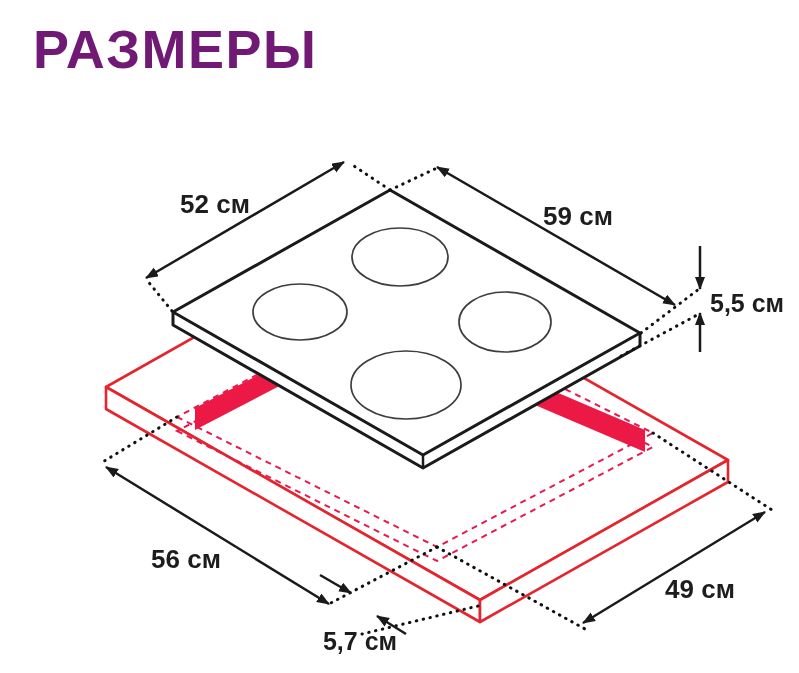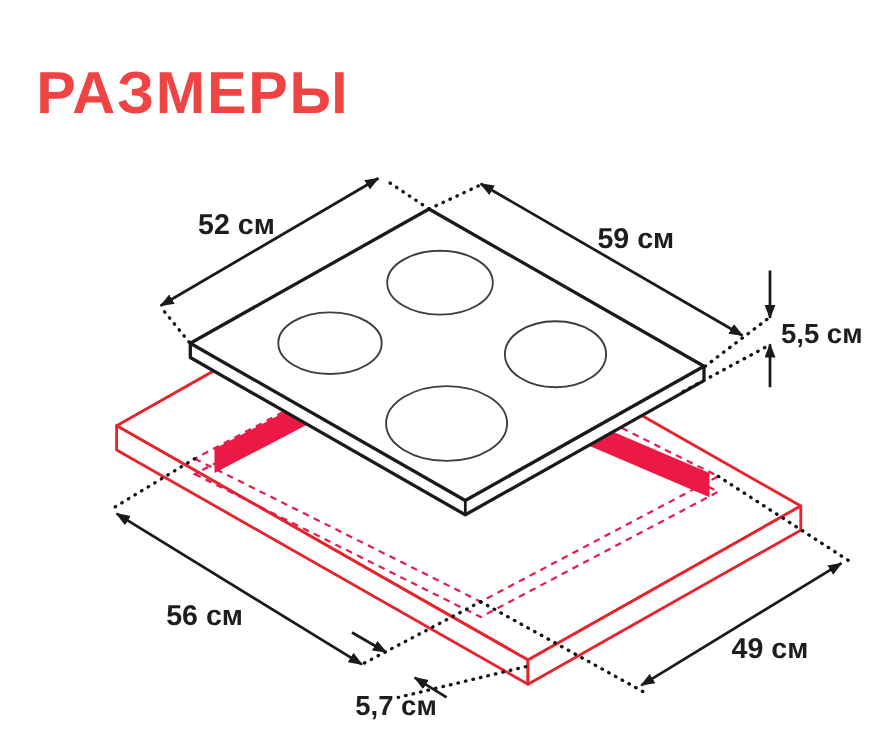--- a/index.html
+++ b/index.html
@@ -6,23 +6,22 @@
   .stage{
     position:relative;
     width:799px;height:673px;
     background:#ffffff;
     overflow:hidden;
     font-family:"Liberation Sans","DejaVu Sans",sans-serif;
   }
   .page-title{
     position:absolute;left:33px;top:18px;
     font-size:54px;font-weight:800;letter-spacing:1.5px;
-    color:#ef4444;
+    color:#701a75;
     font-family:"Liberation Sans","DejaVu Sans",sans-serif;
-    margin-top:36px;
   }
   svg{position:absolute;left:0;top:0;}
   svg text{
     font-family:"Liberation Sans","DejaVu Sans",sans-serif;
     font-weight:700;fill:#1d1d1f;
   }
 </style>
 </head>
 <body>
 

